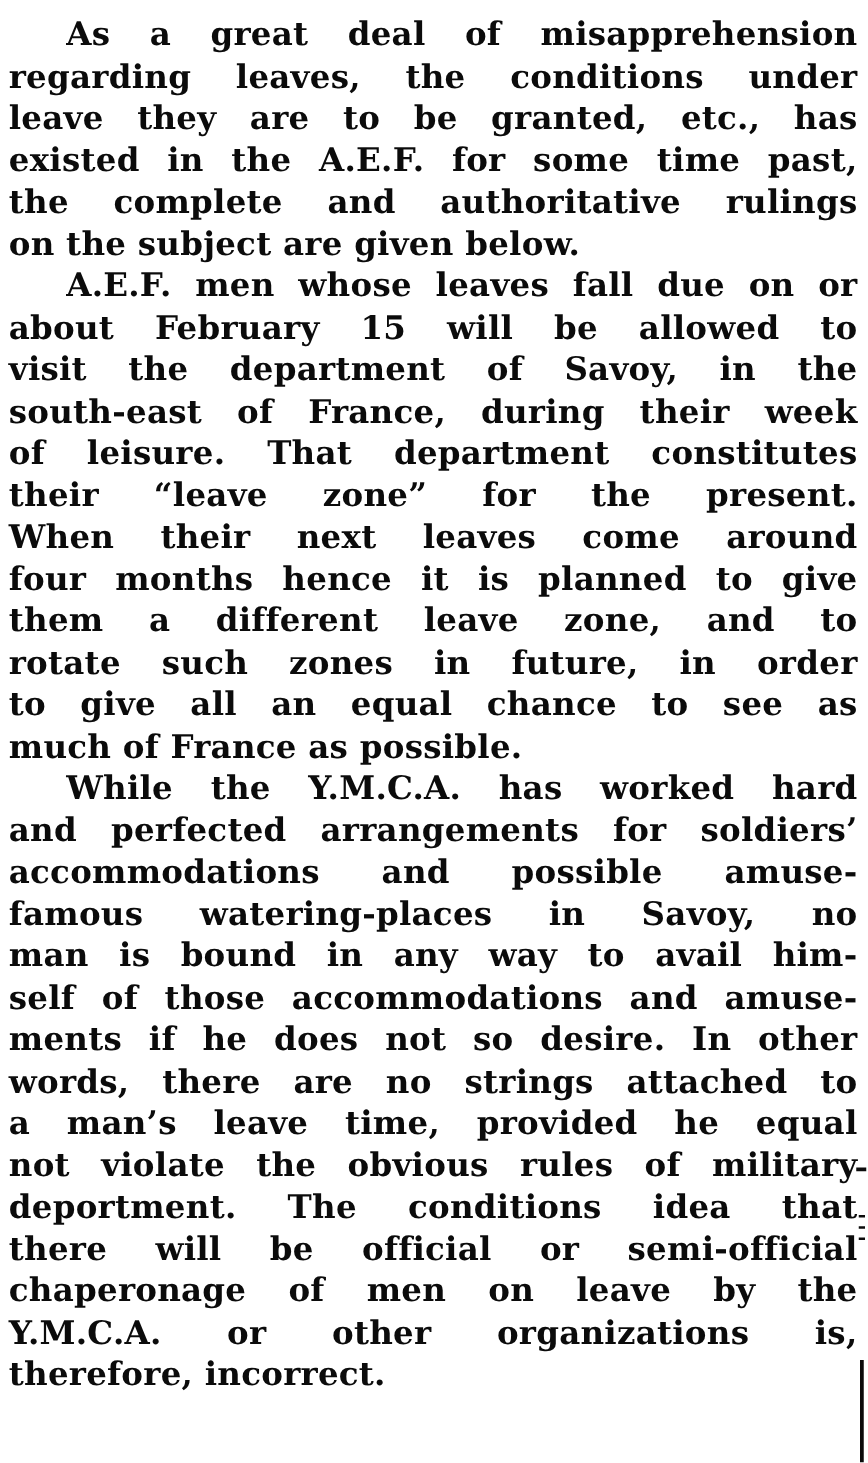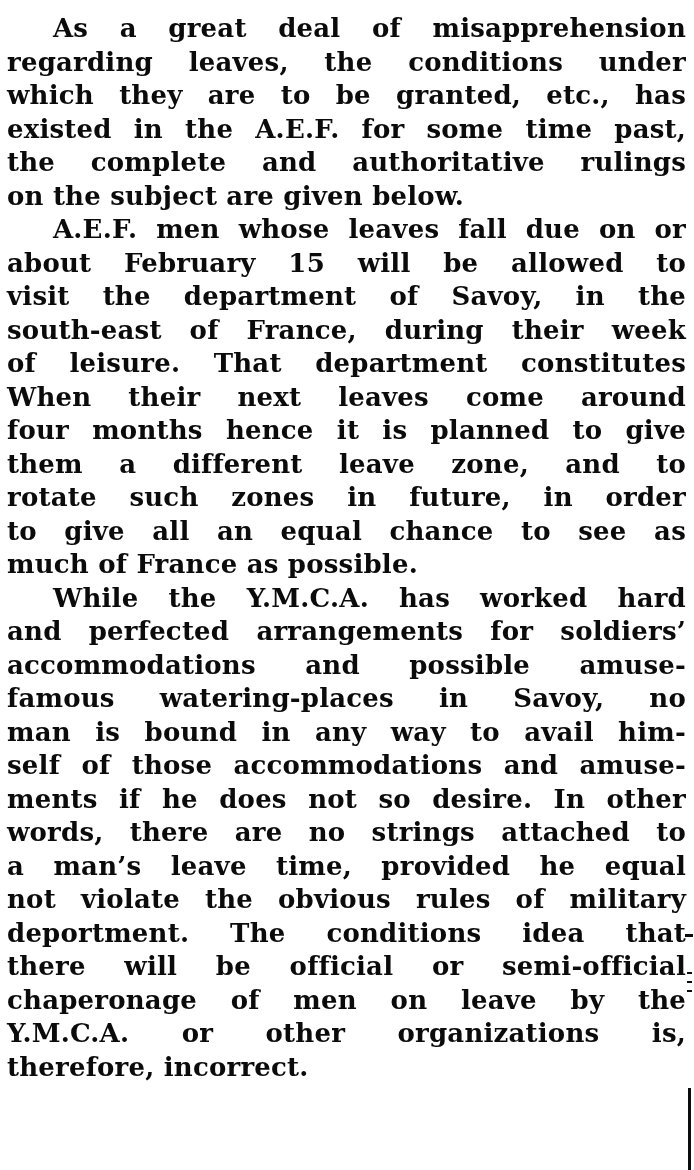--- a/index.html
+++ b/index.html
@@ -64,31 +64,32 @@
   }
 </style>
 </head>
 <body>
 
 <div class="page">
   <div class="column" id="article-column">
       <div class="paragraph">
         <div class="line para-start">As a great deal of misapprehension</div>
         <div class="line">regarding leaves, the conditions under</div>
-        <div class="line">which they are to be granted, etc., has</div>
+        <div class="line">leave they are to be granted, etc., has</div>
         <div class="line">existed in the A.E.F. for some time past,</div>
         <div class="line">the complete and authoritative rulings</div>
         <div class="line para-end">on the subject are given below.</div>
       </div>
       <div class="paragraph">
         <div class="line para-start">A.E.F. men whose leaves fall due on or</div>
         <div class="line">about February 15 will be allowed to</div>
         <div class="line">visit the department of Savoy, in the</div>
         <div class="line">south-east of France, during their week</div>
         <div class="line">of leisure. That department constitutes</div>
+        <div class="line">their “leave zone” for the present.</div>
         <div class="line">When their next leaves come around</div>
         <div class="line">four months hence it is planned to give</div>
         <div class="line">them a different leave zone, and to</div>
         <div class="line">rotate such zones in future, in order</div>
         <div class="line">to give all an equal chance to see as</div>
         <div class="line para-end">much of France as possible.</div>
       </div>
       <div class="paragraph">
         <div class="line para-start">While the Y.M.C.A. has worked hard</div>
         <div class="line">and perfected arrangements for soldiers’</div>

